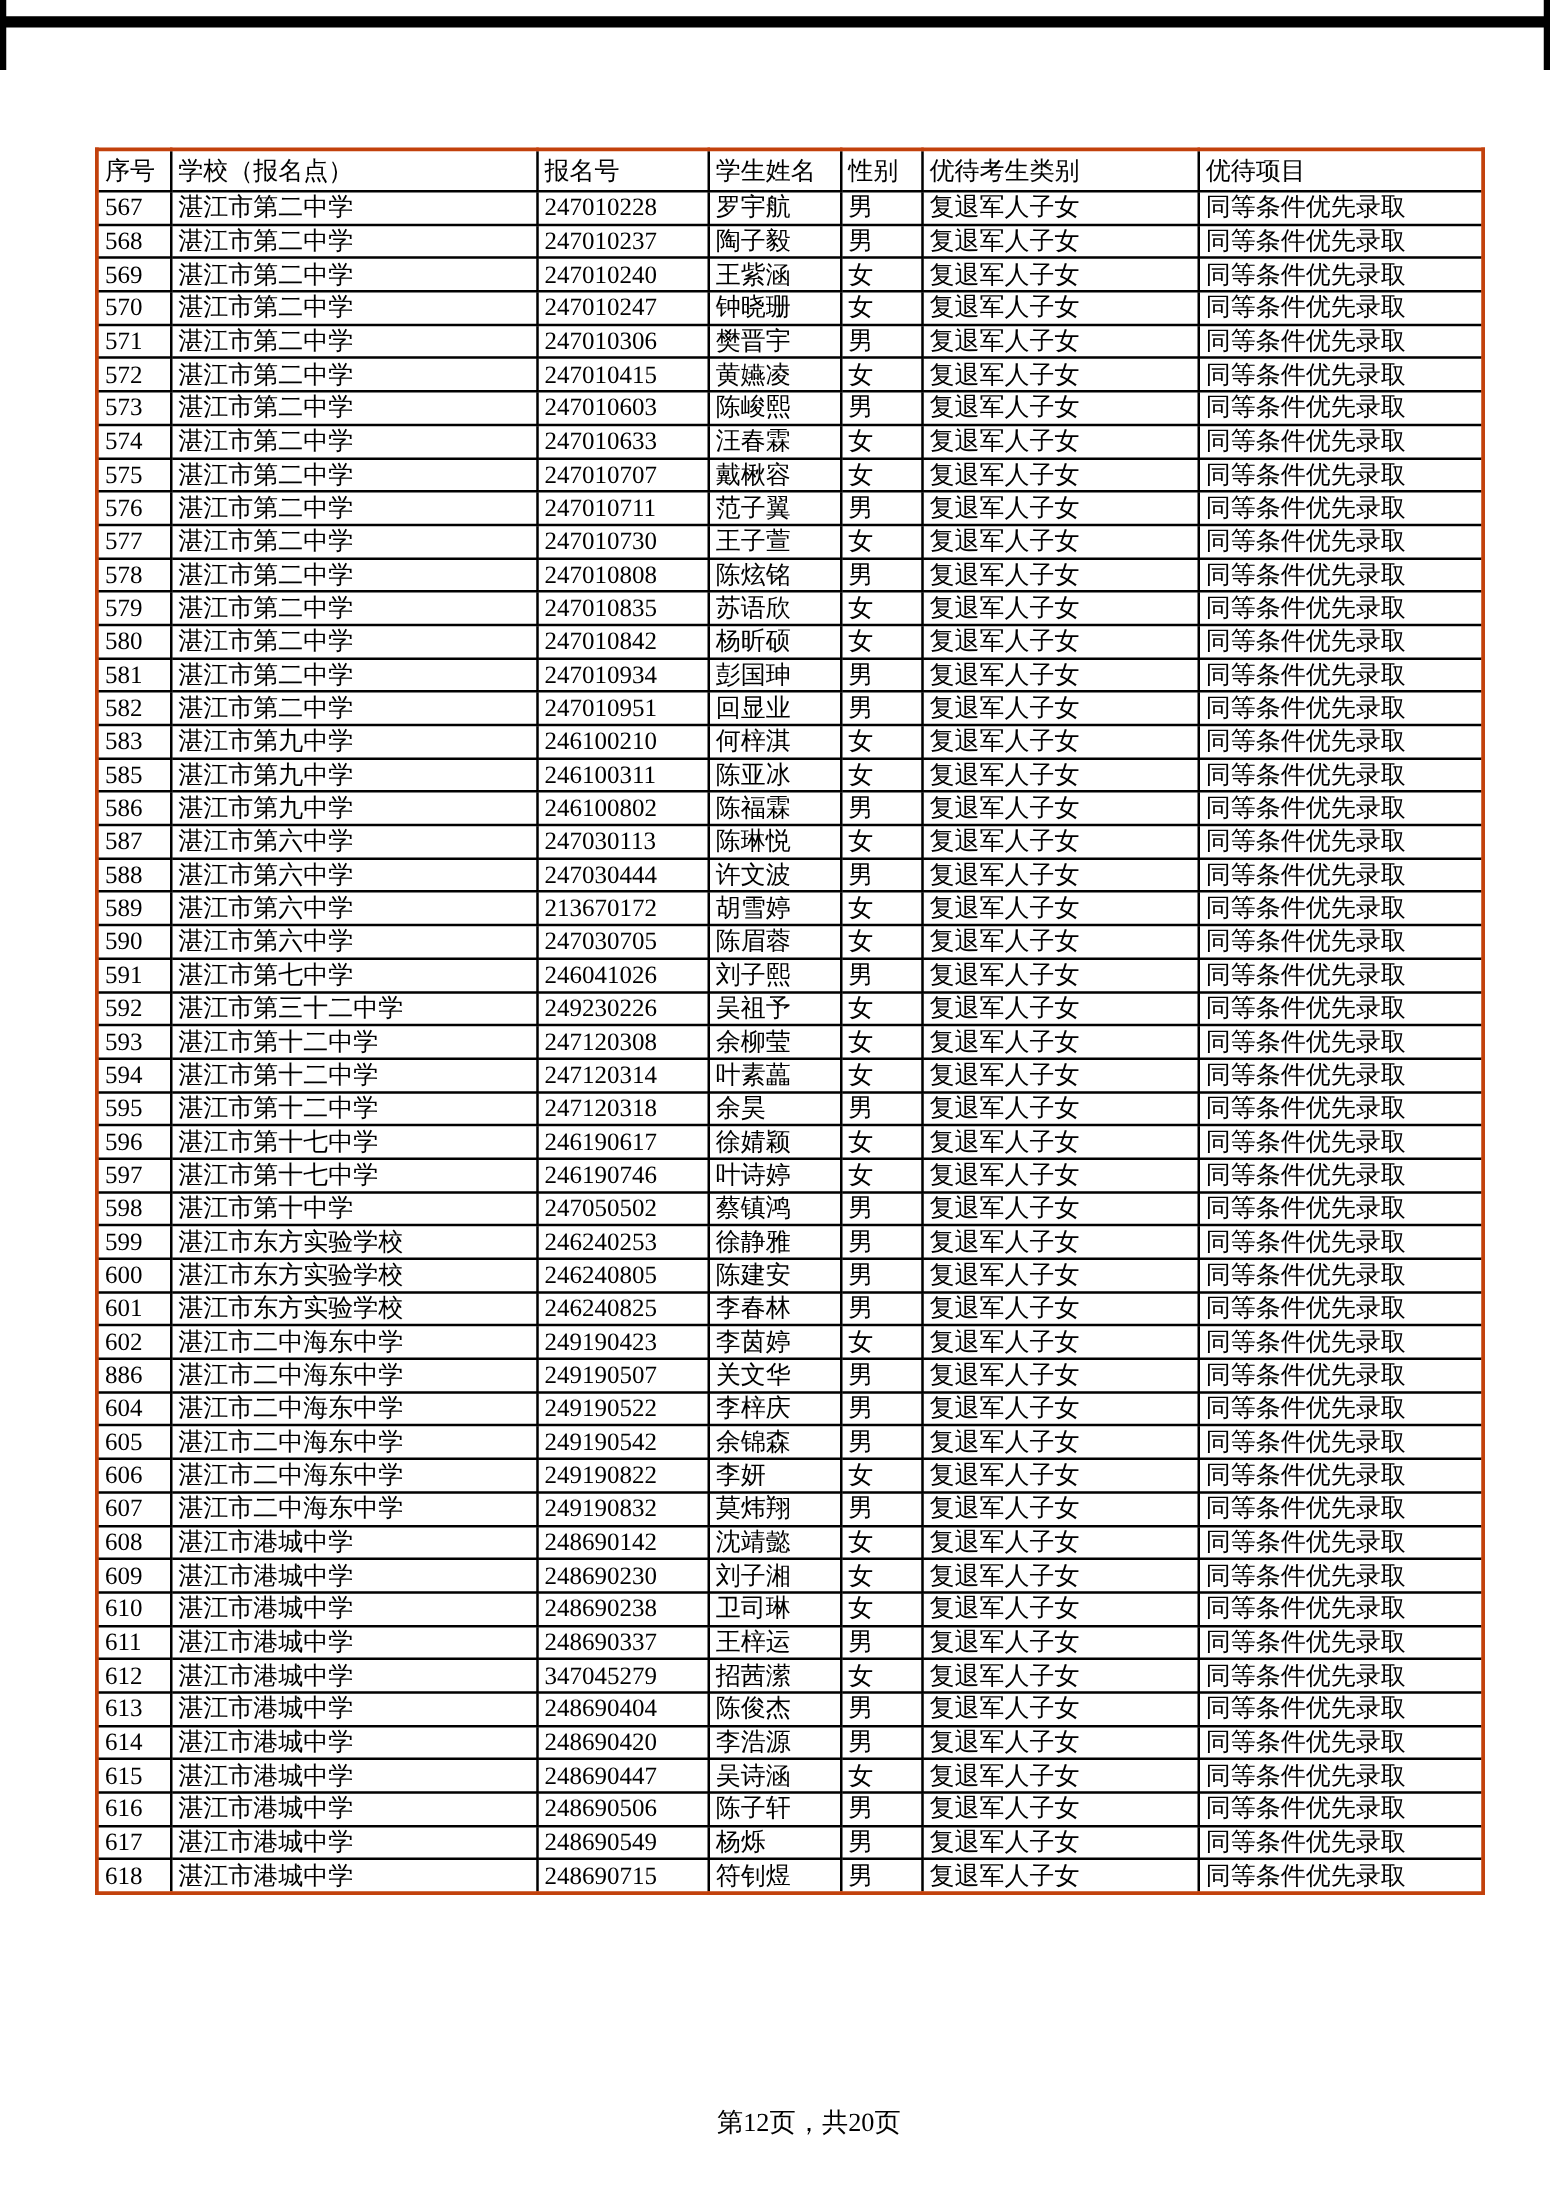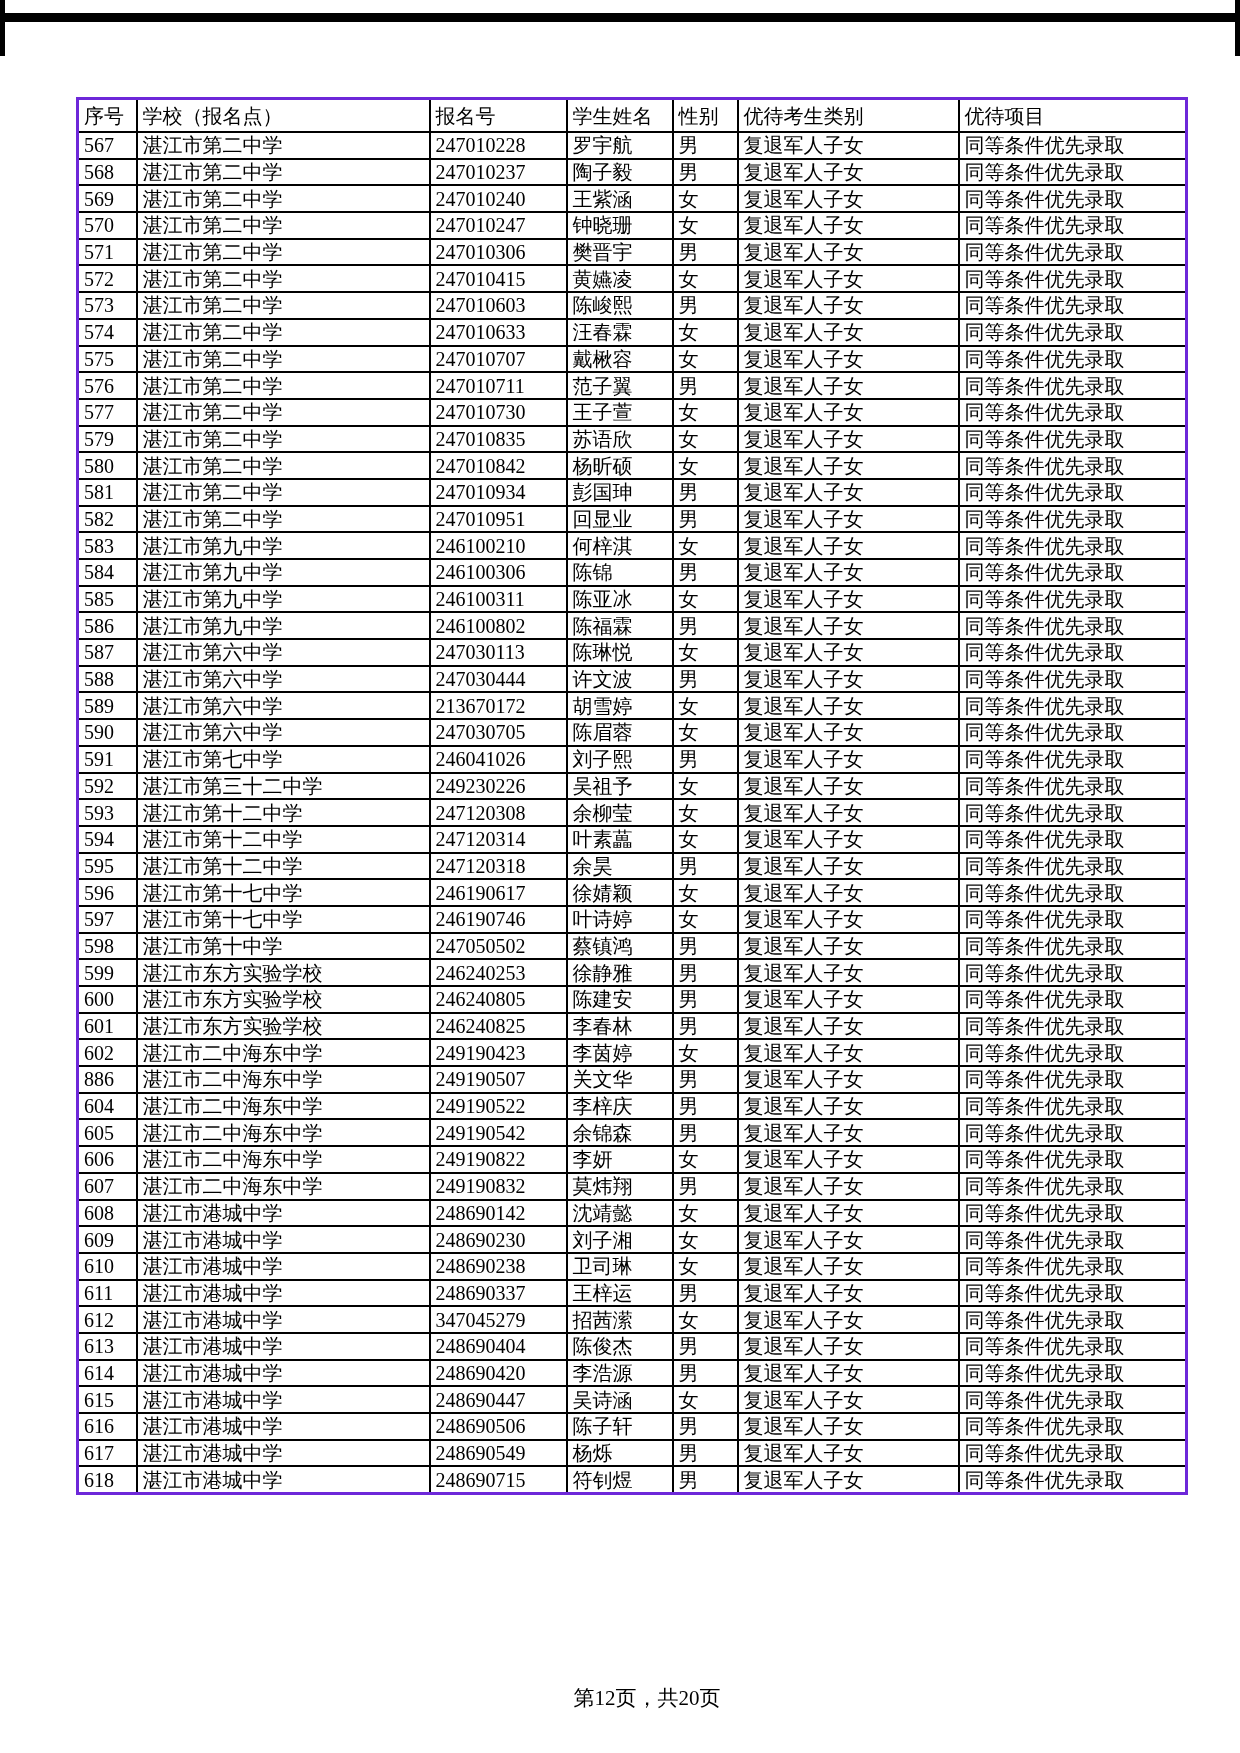--- a/index.html
+++ b/index.html
@@ -20,25 +20,25 @@
     position: absolute;
     background: #000;
   }
   #scan-bar-top   { left: 0; top: 13px; width: 1240px; height: 9px; }
   #scan-tick-left { left: 0; top: 0; width: 5px; height: 56px; }
   #scan-tick-right{ right: 0; top: 0; width: 5px; height: 56px; }
 
   table.roster {
     position: absolute;
     left: 76px;
-    top: 97px;
+    top: 118px;
     width: 1109px;
     border-collapse: collapse;
     table-layout: fixed;
-    border: 3px solid #6d28d9;
+    border: 3px solid #c2410c;
   }
   table.roster th,
   table.roster td {
     border: 2px solid #000;
     font-weight: normal;
     font-size: 20px;
     line-height: 1;
     text-align: left;
     padding: 0 2px 0 5px;
     white-space: nowrap;
@@ -181,20 +181,29 @@
       <tr>
         <td>577</td>
         <td>湛江市第二中学</td>
         <td>247010730</td>
         <td>王子萱</td>
         <td>女</td>
         <td>复退军人子女</td>
         <td>同等条件优先录取</td>
       </tr>
       <tr>
+        <td>578</td>
+        <td>湛江市第二中学</td>
+        <td>247010808</td>
+        <td>陈炫铭</td>
+        <td>男</td>
+        <td>复退军人子女</td>
+        <td>同等条件优先录取</td>
+      </tr>
+      <tr>
         <td>579</td>
         <td>湛江市第二中学</td>
         <td>247010835</td>
         <td>苏语欣</td>
         <td>女</td>
         <td>复退军人子女</td>
         <td>同等条件优先录取</td>
       </tr>
       <tr>
         <td>580</td>
@@ -222,29 +231,20 @@
         <td>男</td>
         <td>复退军人子女</td>
         <td>同等条件优先录取</td>
       </tr>
       <tr>
         <td>583</td>
         <td>湛江市第九中学</td>
         <td>246100210</td>
         <td>何梓淇</td>
         <td>女</td>
-        <td>复退军人子女</td>
-        <td>同等条件优先录取</td>
-      </tr>
-      <tr>
-        <td>584</td>
-        <td>湛江市第九中学</td>
-        <td>246100306</td>
-        <td>陈锦</td>
-        <td>男</td>
         <td>复退军人子女</td>
         <td>同等条件优先录取</td>
       </tr>
       <tr>
         <td>585</td>
         <td>湛江市第九中学</td>
         <td>246100311</td>
         <td>陈亚冰</td>
         <td>女</td>
         <td>复退军人子女</td>

